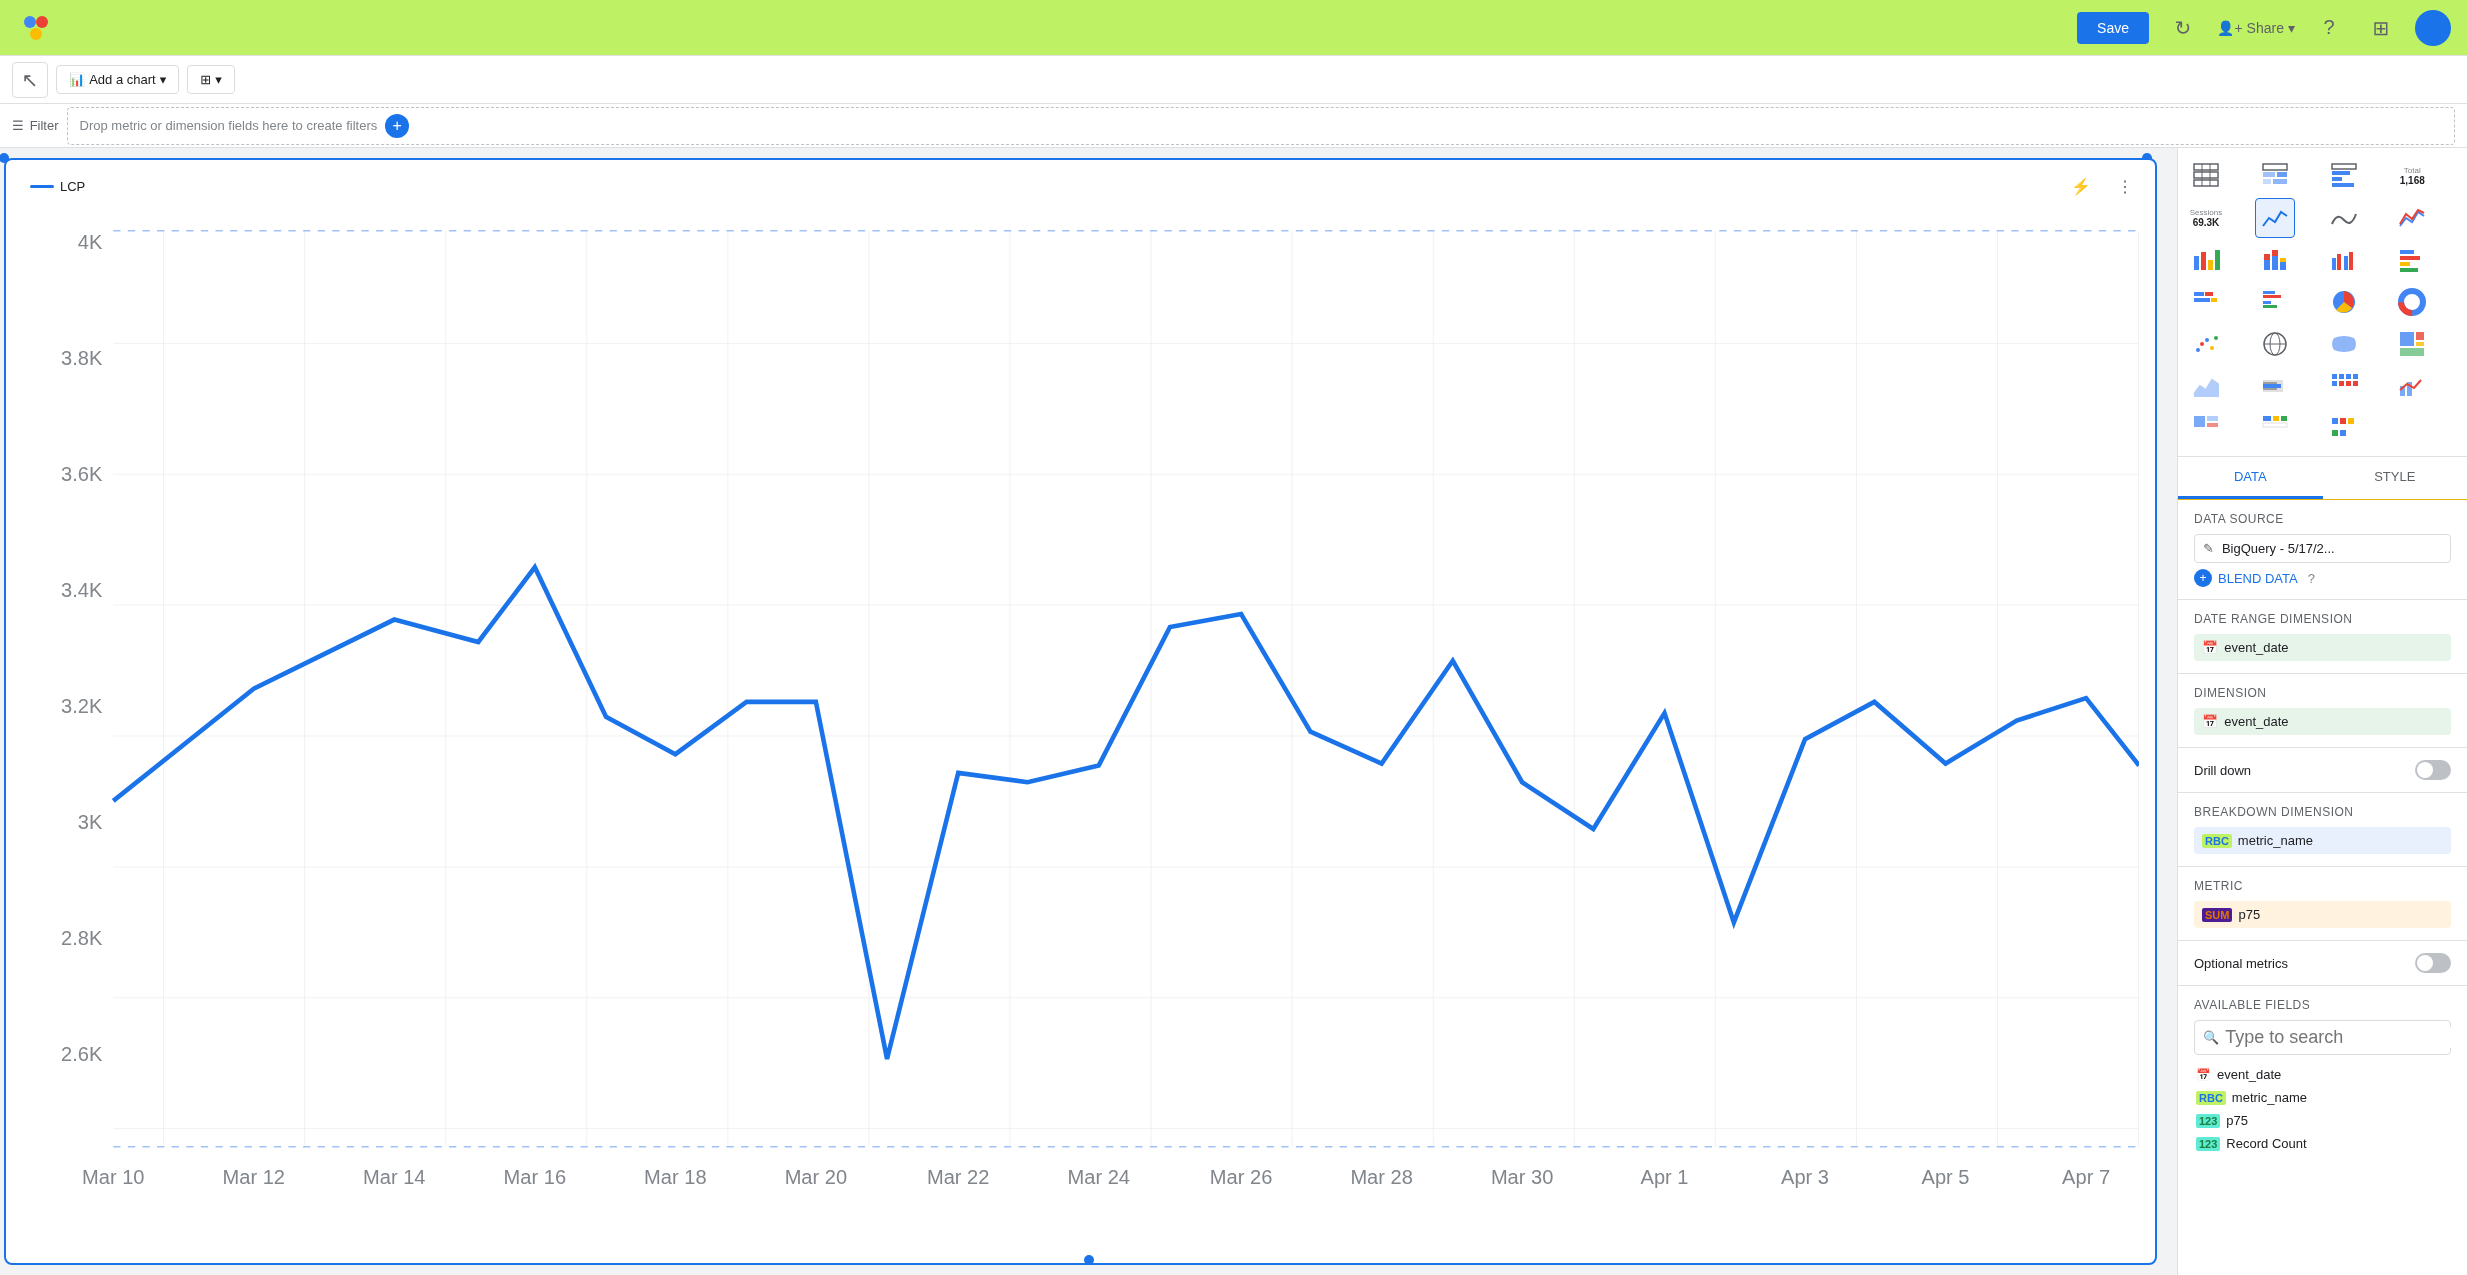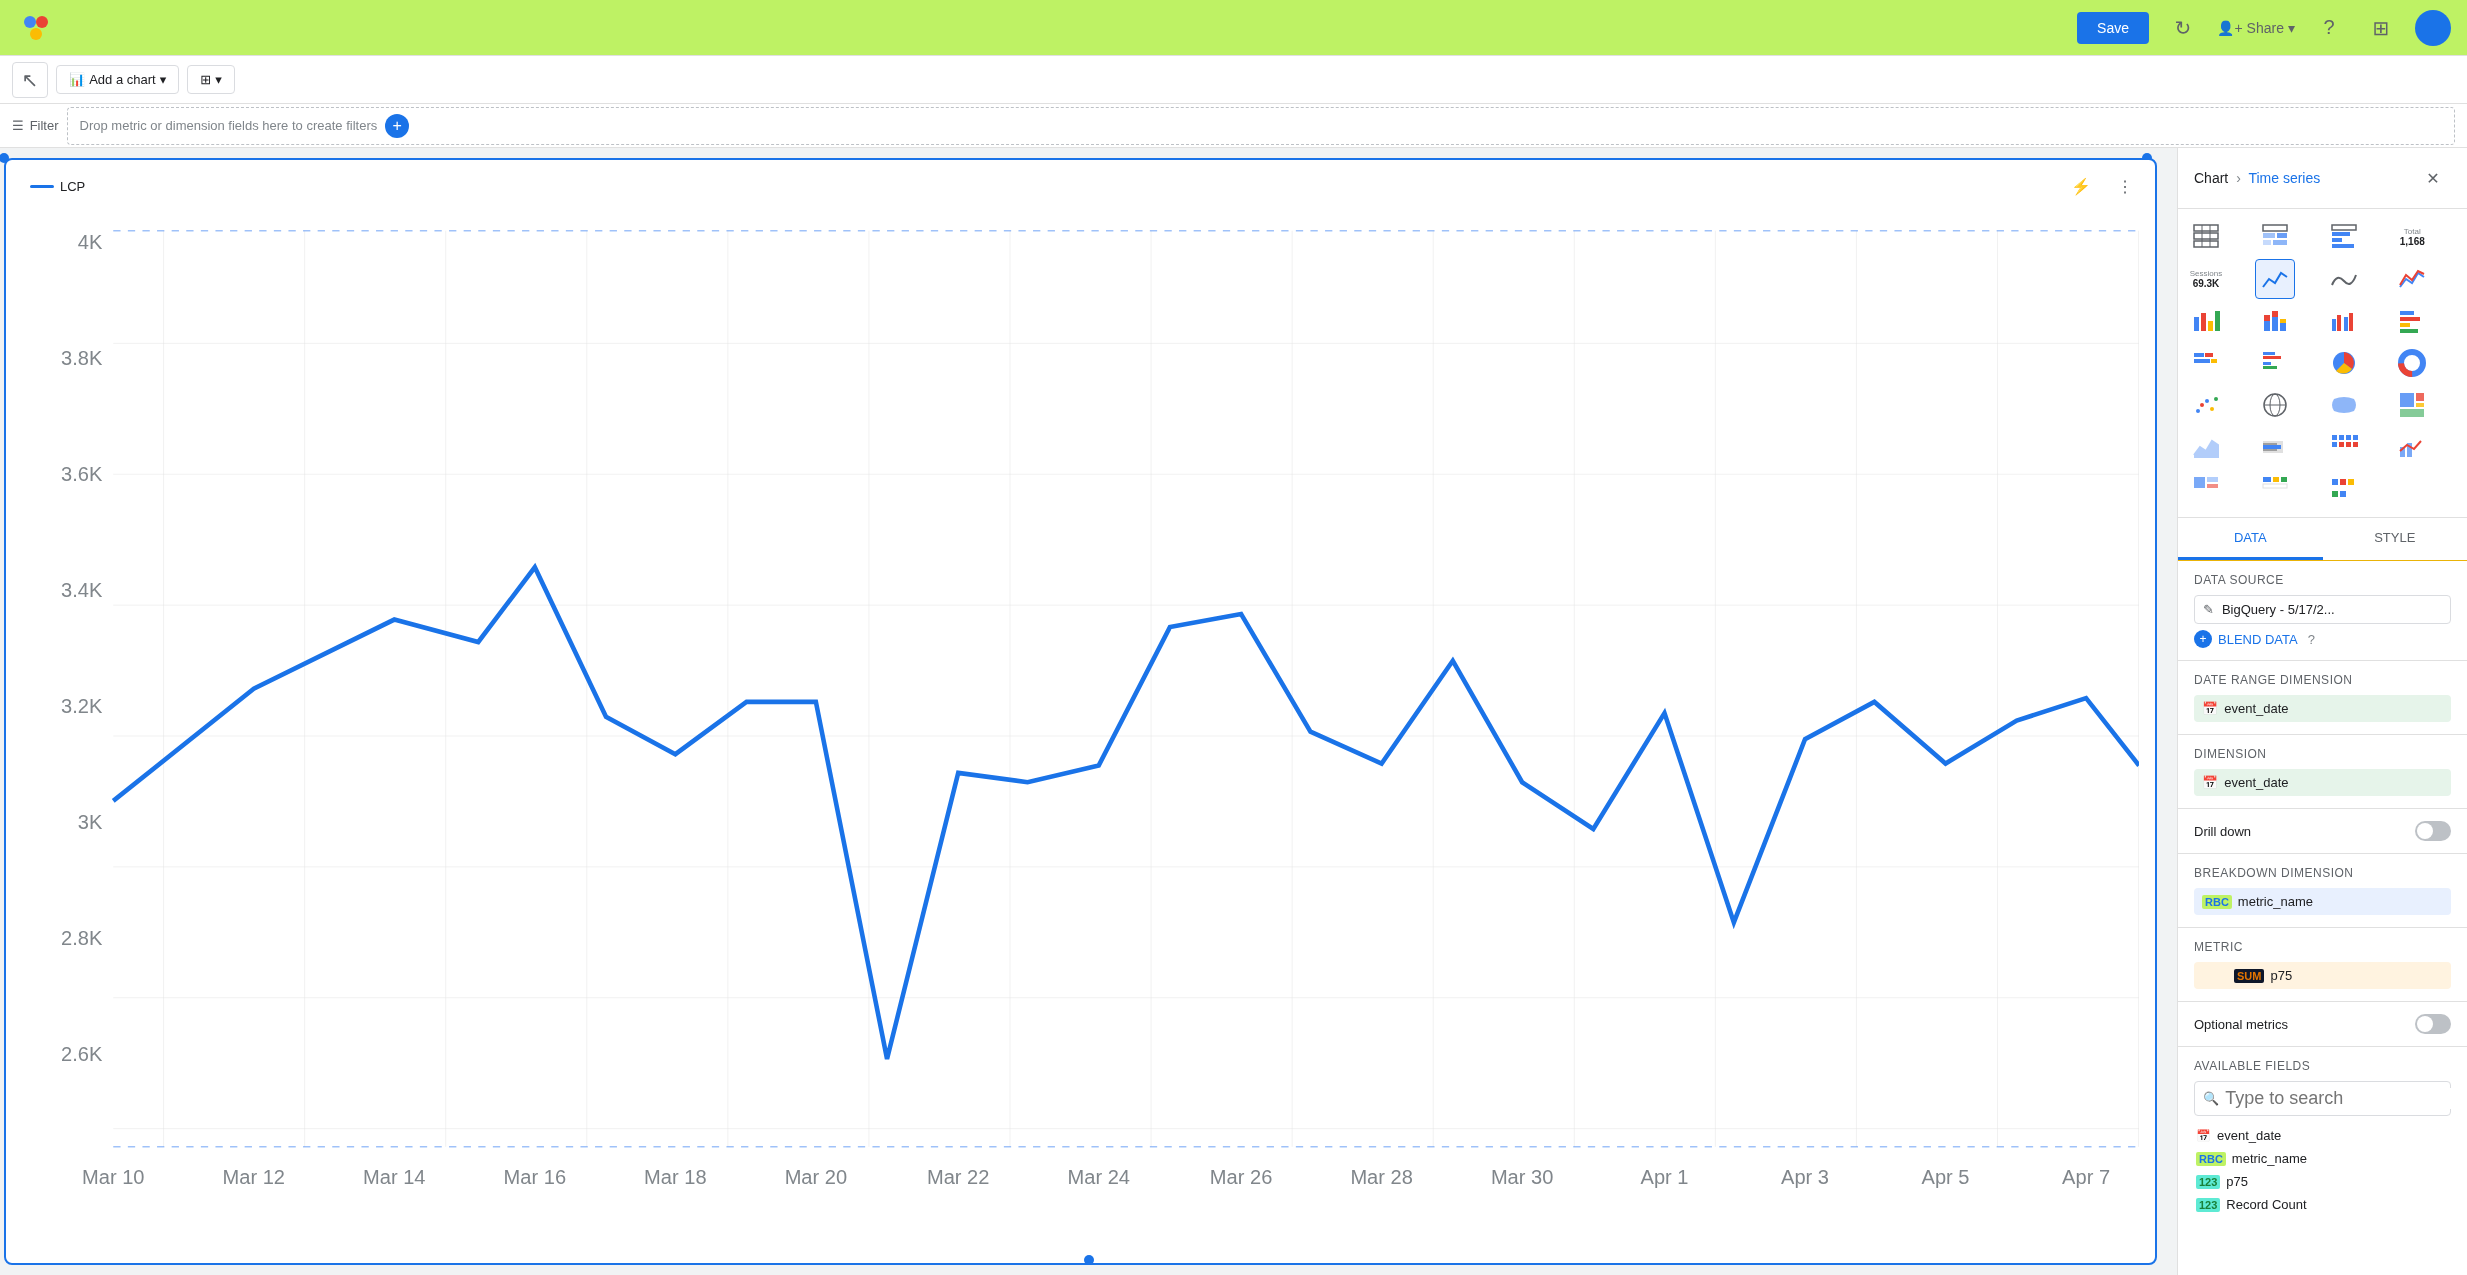--- a/index.html
+++ b/index.html
@@ -237,21 +237,21 @@
       font-size: 13px; color: #202124;
     }
     .field-chip.blue-bg { background: #e8f0fe; }
 
     .field-type-badge {
       font-size: 11px; font-weight: 600; color: #5f6368;
       background: #f1f3f4; border-radius: 2px; padding: 1px 3px;
     }
     .field-type-badge.rbc { color: #1a73e8; background: #bef264; }
     .field-type-badge.n123 { color: #188038; background: #5eead4; text-align: right; }
-    .field-type-badge.sum { color: #e37400; background: #0f172a; margin-left: 32px; }
+    .field-type-badge.sum { color: #e37400; background: #4c1d95; }
 
     .toggle-row {
       display: flex; align-items: center; justify-content: space-between;
     }
     .toggle {
       width: 36px; height: 20px;
       background: #bdc1c6; border-radius: 10px;
       position: relative;
       cursor: pointer;
     }
@@ -409,28 +409,20 @@
       </div>
 
     </div>
 
     <div class="resize-dot" style="bottom:10px; left:50%; transform:translateX(-50%);"></div>
 
   </div>
 
   <div class="right-panel">
 
-    <div class="panel-header">
-      <div class="panel-breadcrumb">
-        <span>Chart</span>
-        <span class="sep">›</span>
-        <span class="current">Time series</span>
-      </div>
-      <button class="icon-btn" style="font-size:16px;">✕</button>
-    </div>
 
     <div class="chart-type-grid">
 
       <div class="chart-type-item">
         <svg width="28" height="28" viewBox="0 0 28 28">
             <rect x="2" y="2" width="24" height="6" fill="none" stroke="#5f6368" stroke-width="1.5"></rect>
             <rect x="2" y="10" width="24" height="6" fill="none" stroke="#5f6368" stroke-width="1.5"></rect>
             <rect x="2" y="18" width="24" height="6" fill="none" stroke="#5f6368" stroke-width="1.5"></rect>
             <line x1="10" y1="2" x2="10" y2="24" stroke="#5f6368" stroke-width="1"></line>
             <line x1="18" y1="2" x2="18" y2="24" stroke="#5f6368" stroke-width="1"></line>

